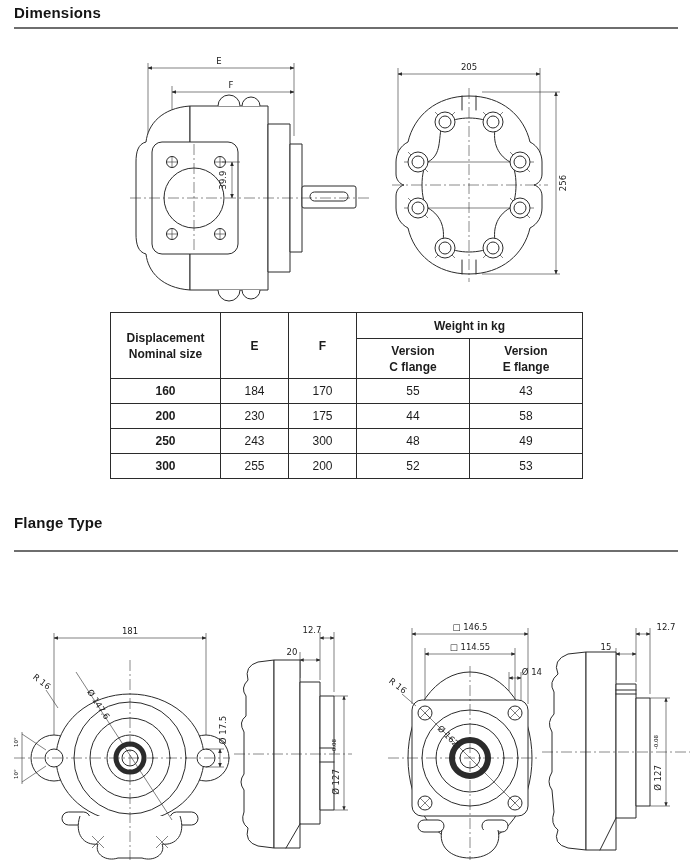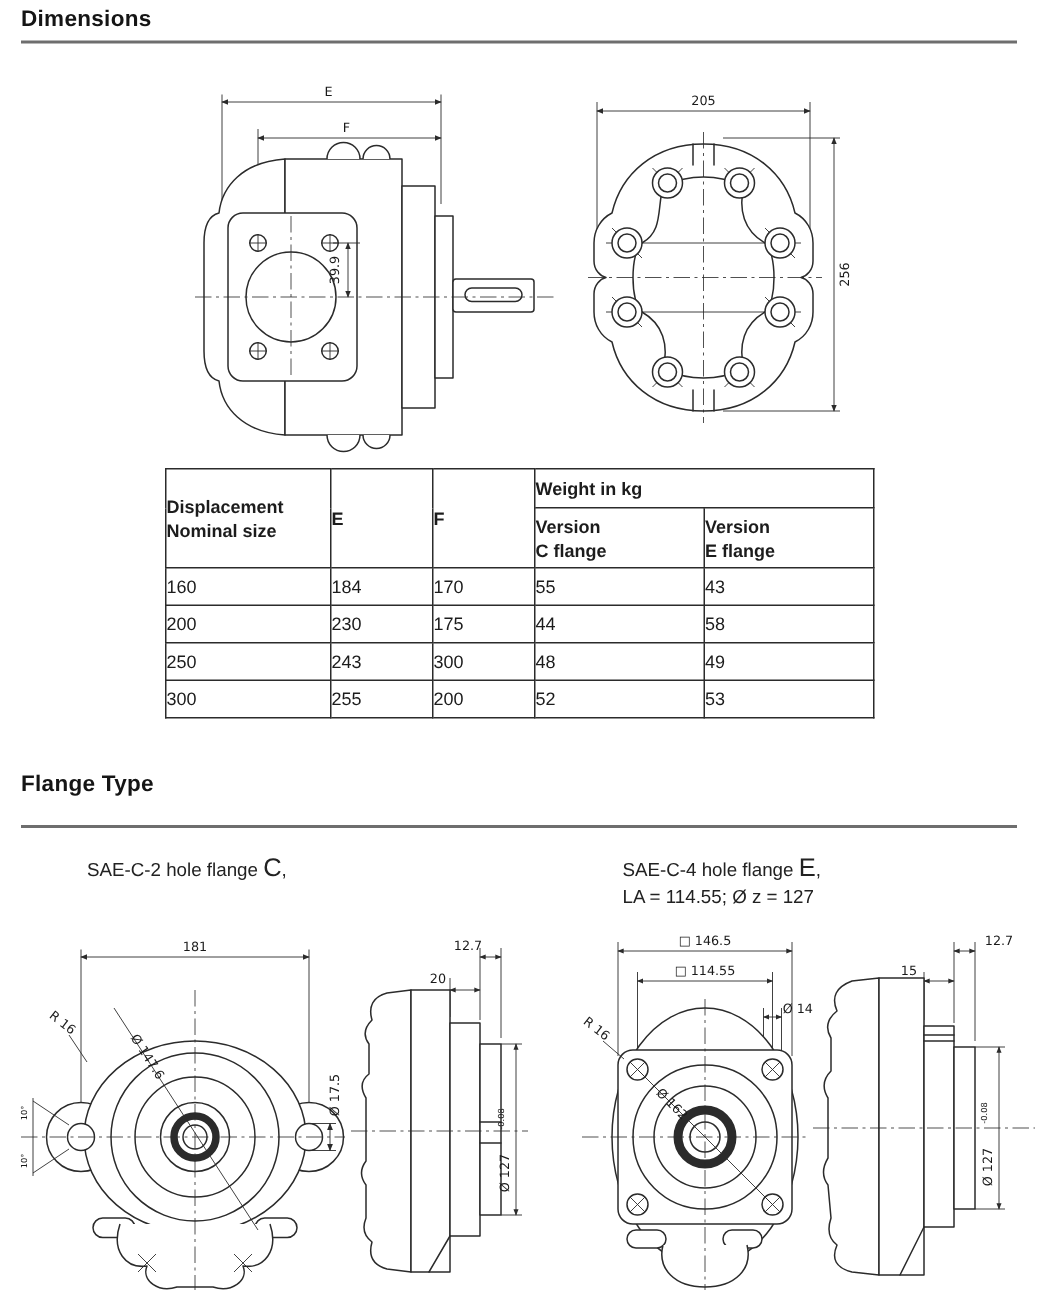--- a/index.html
+++ b/index.html
@@ -4,26 +4,26 @@
 <style>
   * { margin:0; padding:0; box-sizing:border-box; }
   body { background:#fff; font-family:"Liberation Sans","DejaVu Sans",sans-serif; }
   .page { position:relative; width:692px; height:864px; background:#fff; overflow:hidden;border-radius:23px; }
 
   h2.sec-head { position:absolute; left:14px; font-size:15px; font-weight:bold; color:#151515; letter-spacing:.2px; }
   .rule { position:absolute; left:14px; width:664px; border:none; border-top:2px solid #6e6e6e; }
 
   
   table.dim-table { position:absolute; left:110px; top:312px; width:472px; border-collapse:collapse; table-layout:fixed; background:#fff; }
-  table.dim-table th, table.dim-table td { border:1.4px solid #2b2b2b; text-align:left; vertical-align:middle; font-size:12px; color:#1c1c1c; }
+  table.dim-table th, table.dim-table td { border:1.4px solid #2b2b2b; text-align:center; vertical-align:middle; font-size:12px; color:#1c1c1c; }
   table.dim-table th { font-weight:bold; }
   table.dim-table .sub { font-weight:bold; line-height:15px; height:40px; }
   table.dim-table .hrow1 th { height:26px; }
   table.dim-table td { height:25px; font-weight:normal; }
-  table.dim-table td.size { font-weight:normal; }
+  table.dim-table td.size { font-weight:bold; }
   .two-line { line-height:16px; }
 
   
   .cap { position:absolute; top:570px; font-size:12.5px; color:#222; line-height:18px; }
   .cap .letter { font-size:17px; }
   .cap-left { left:58px; }
   .cap-right { left:415px; }
 
   
   svg { position:absolute; overflow:visible; }
@@ -255,25 +255,20 @@
         <td>52</td>
         <td>53</td>
       </tr>
     </tbody>
   </table>
 
   <h2 class="sec-head" style="top:514px;">Flange Type</h2>
   <hr class="rule" style="top:550px;">
 
   <div class="cap cap-left">
-    <div><span>SAE-C-2 hole flange</span> <span class="letter">C</span><span>,</span></div>
-  </div>
-  <div class="cap cap-right">
-    <div><span>SAE-C-4 hole flange</span> <span class="letter">E</span><span>,</span></div>
-    <div>LA = 114.55; Ø z = 127</div>
   </div>
 
   <svg style="left:12px; top:624px;" width="220" height="238" viewBox="0 0 220 238">
     <defs>
       <marker id="mC" viewBox="0 0 10 10" refX="9" refY="5" markerWidth="8" markerHeight="8" orient="auto-start-reverse">
           <path d="M0,1 L10,5 L0,9 z" fill="#2b2b2b"></path>
         </marker>
     </defs>
     <g>
       <line class="thin" x1="42" y1="9" x2="42" y2="112"></line>

